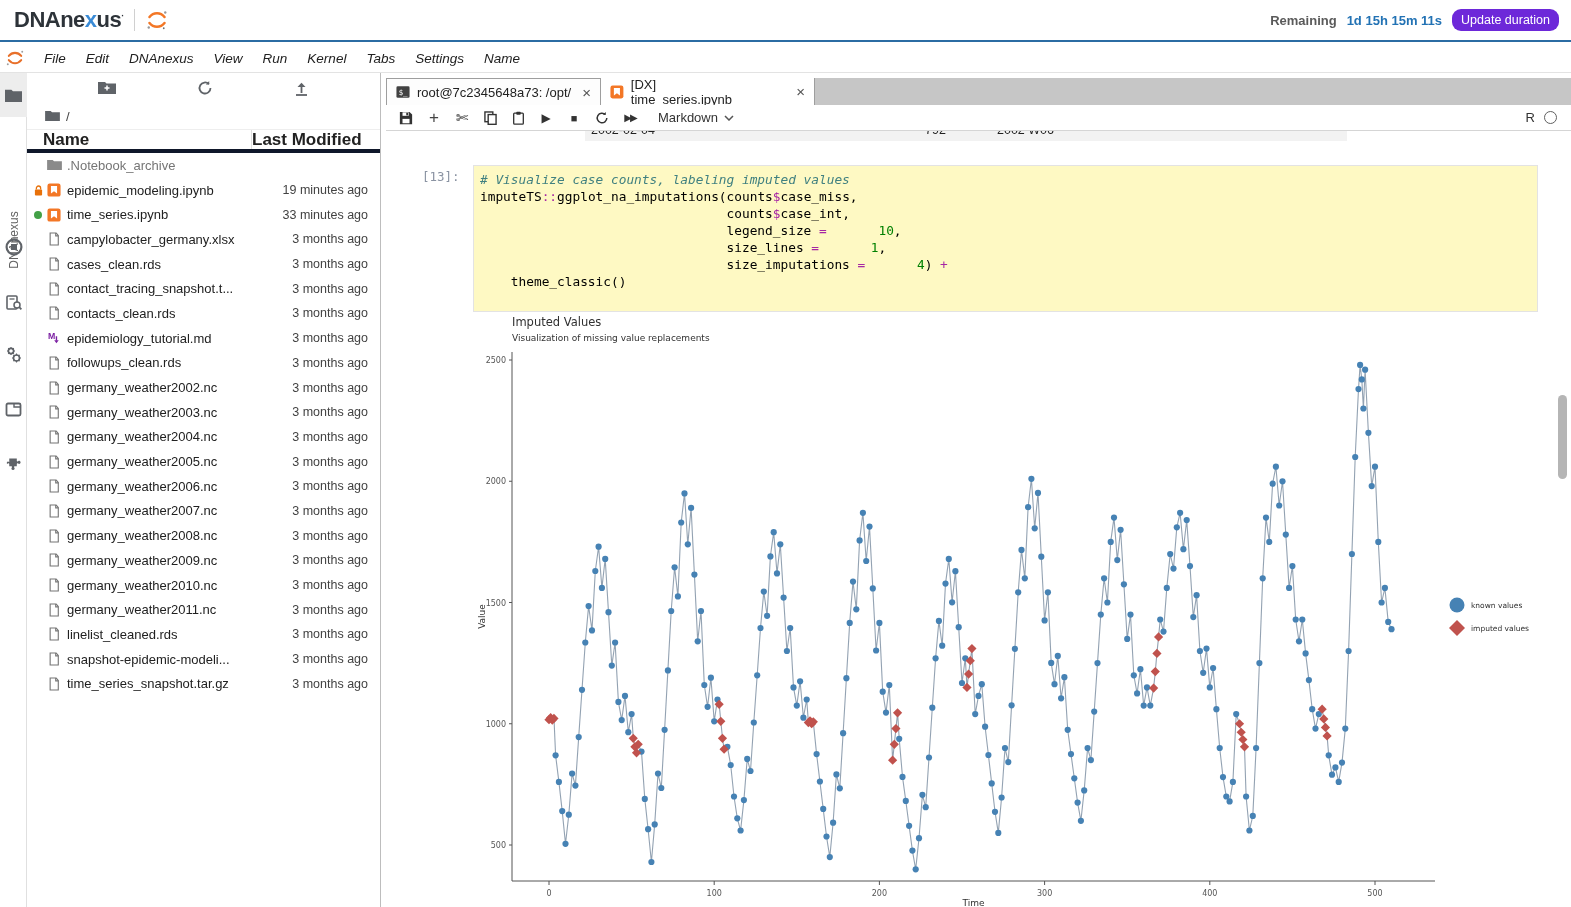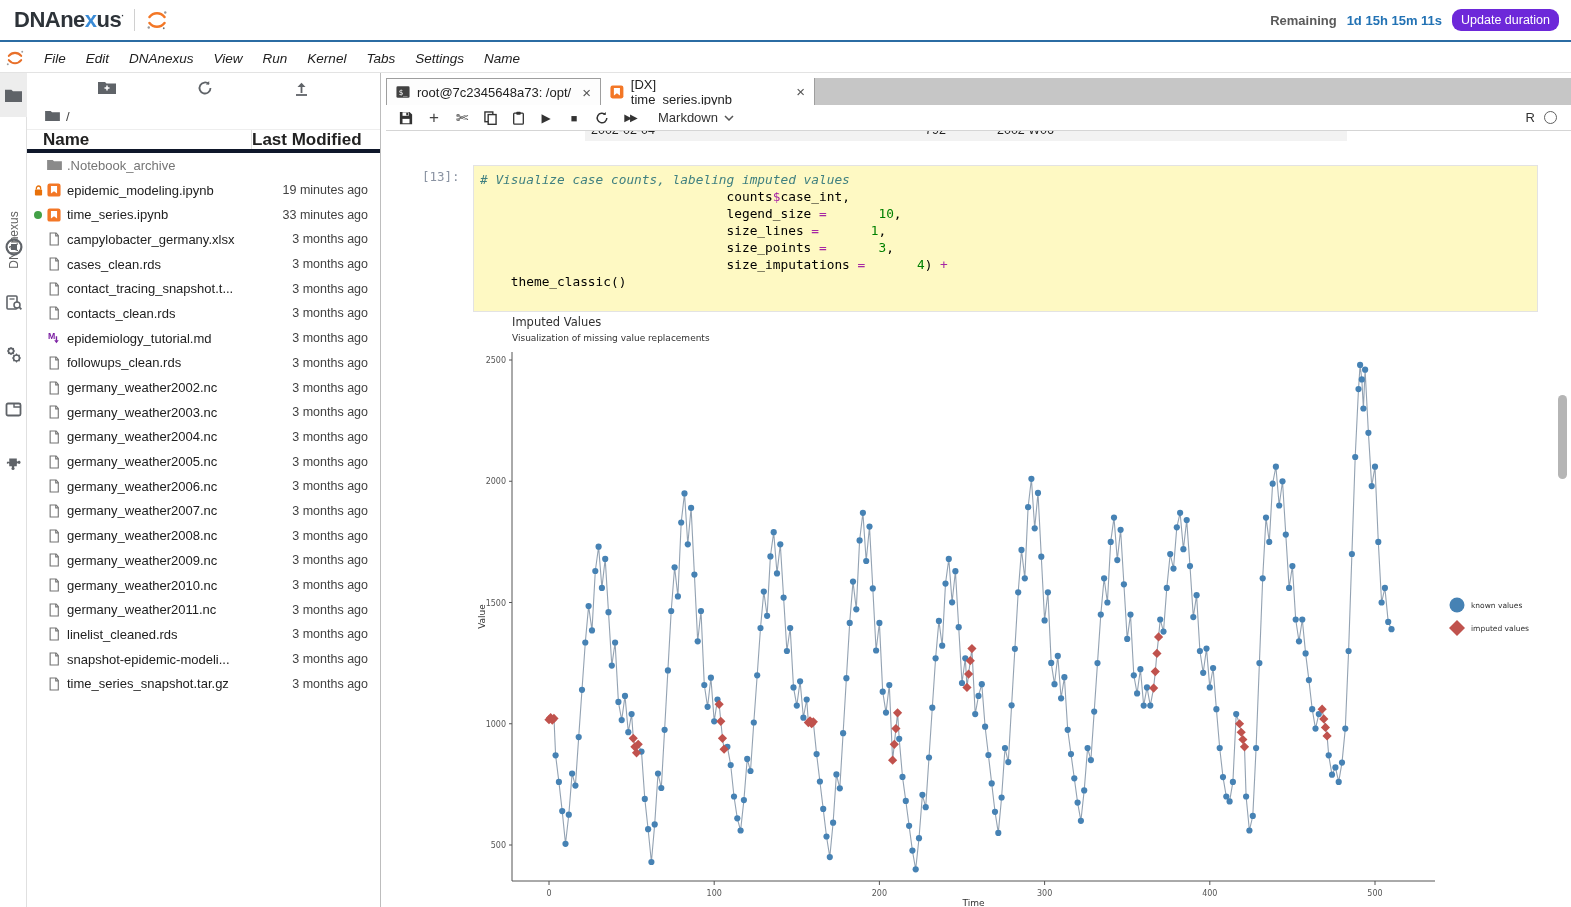--- a/index.html
+++ b/index.html
@@ -536,24 +536,24 @@
             <span class="cell" style="left: 6px;">2002-02-04</span>
             <span class="cell" style="left: 340px;">792</span>
             <span class="cell" style="left: 412px;">2002 W06</span>
           </div>
         </div>
 
       <div id="cell-prompt">[13]:</div>
       <div id="cell-box">
         <div id="code-lines">
             <div class="code-line"><span class="tok-c"># Visualize case counts, labeling imputed values</span></div>
+            <div class="code-line"><span>imputeTS</span><span class="tok-o">::</span><span>ggplot_na_imputations(counts</span><span class="tok-o">$</span><span>case_miss,</span></div>
             <div class="code-line"><span>                                counts</span><span class="tok-o">$</span><span>case_int,</span></div>
             <div class="code-line"><span>                                legend_size </span><span class="tok-o">=</span><span> </span><span class="tok-n">10</span><span>,</span></div>
             <div class="code-line"><span>                                size_lines </span><span class="tok-o">=</span><span> </span><span class="tok-n">1</span><span>,</span></div>
-            <div class="code-line"><span>                                size_points </span><span class="tok-o">=</span><span> </span><span class="tok-n">3</span><span>,</span></div>
             <div class="code-line"><span>                                size_imputations </span><span class="tok-o">=</span><span> </span><span class="tok-n">4</span><span>) </span><span class="tok-o">+</span></div>
             <div class="code-line"><span>    theme_classic()</span></div>
           </div>
       </div>
 
       <svg id="chart-svg" width="1065" height="592">
           <text x="39" y="11" font-size="11.5" fill="#303030" font-family="&quot;DejaVu Sans&quot;,sans-serif">Imputed Values</text>
           <text x="39" y="26" font-size="9" fill="#303030" font-family="&quot;DejaVu Sans&quot;,sans-serif">Visualization of missing value replacements</text>
           <line x1="39" y1="37" x2="39" y2="566" stroke="#555" stroke-width="1"></line>
           <line x1="39" y1="566" x2="962" y2="566" stroke="#555" stroke-width="1"></line>

